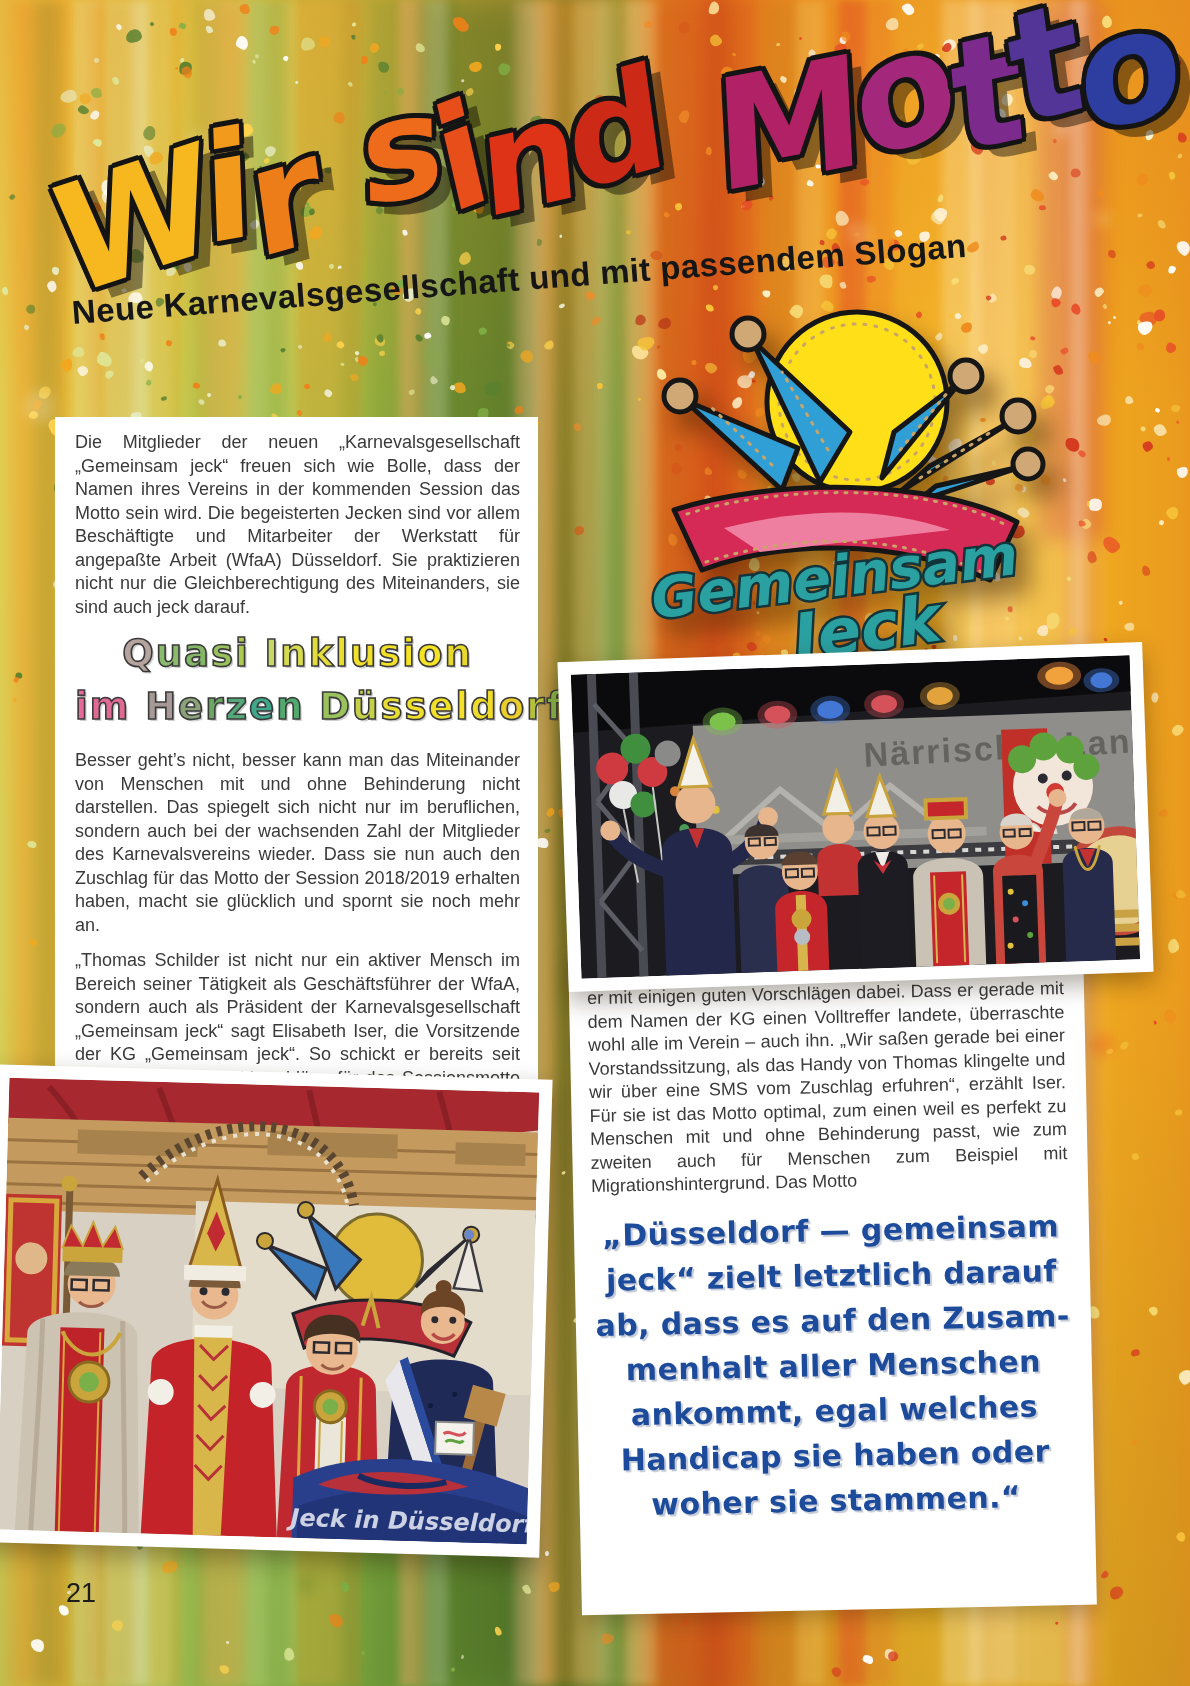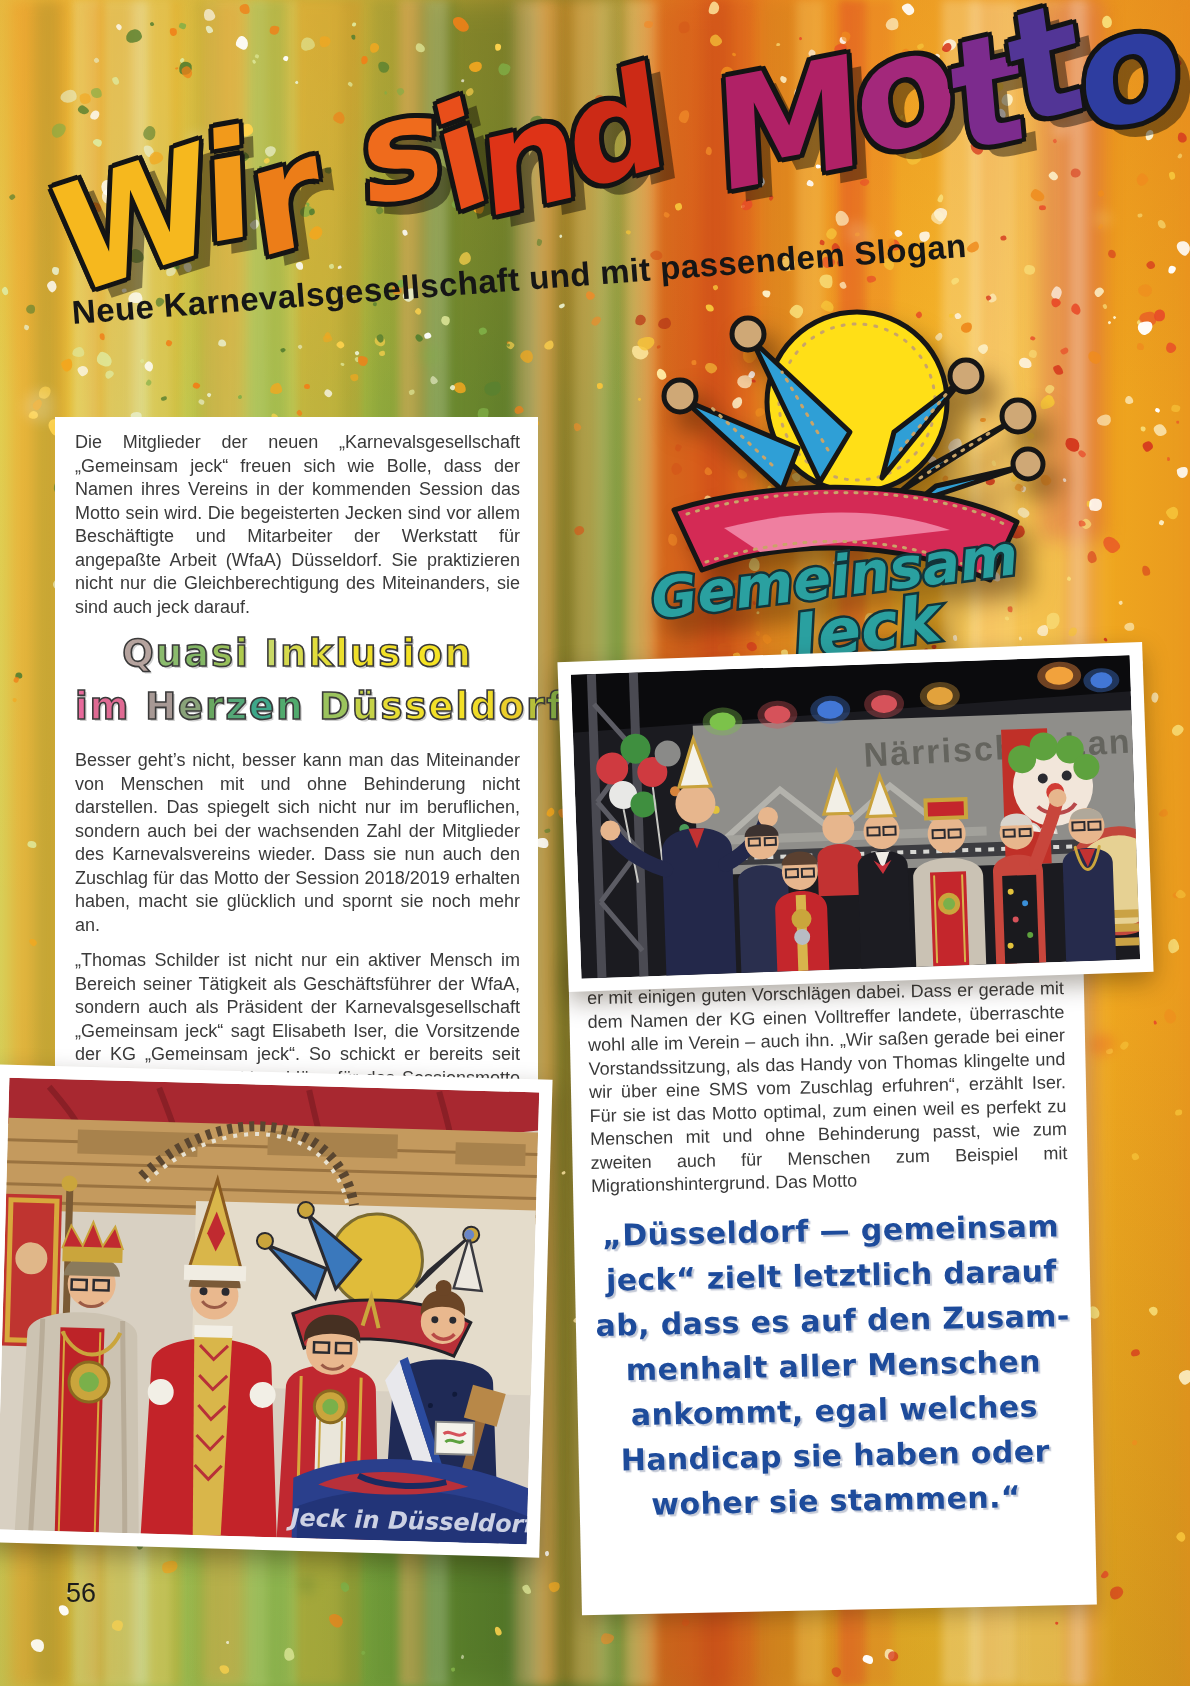--- a/index.html
+++ b/index.html
@@ -1259,15 +1259,15 @@
       <g>
         <path d="M295,392 C360,360 450,366 530,396 L530,452 L295,452 Z" fill="#2a3f8c"></path>
         <path d="M300,420 C370,392 460,396 530,424 L530,452 L300,452 Z" fill="#223478"></path>
         <path d="M320,398 C360,378 420,380 470,396 C430,408 360,410 320,398 Z" fill="#b8303a"></path>
         <path d="M360,388 C380,398 420,400 448,392" stroke="#1a2a60" stroke-width="6" fill="none"></path>
         <text x="415" y="440" text-anchor="middle" font-family="DejaVu Sans, sans-serif" font-style="italic" font-weight="bold" font-size="24" fill="#dfe3f0" opacity=".9">Jeck in Düsseldorf</text>
       </g>
     </svg>
   </div>
 
-  <div class="page-number">56</div>
+  <div class="page-number">21</div>
 
 </div>
 
 </body></html>

